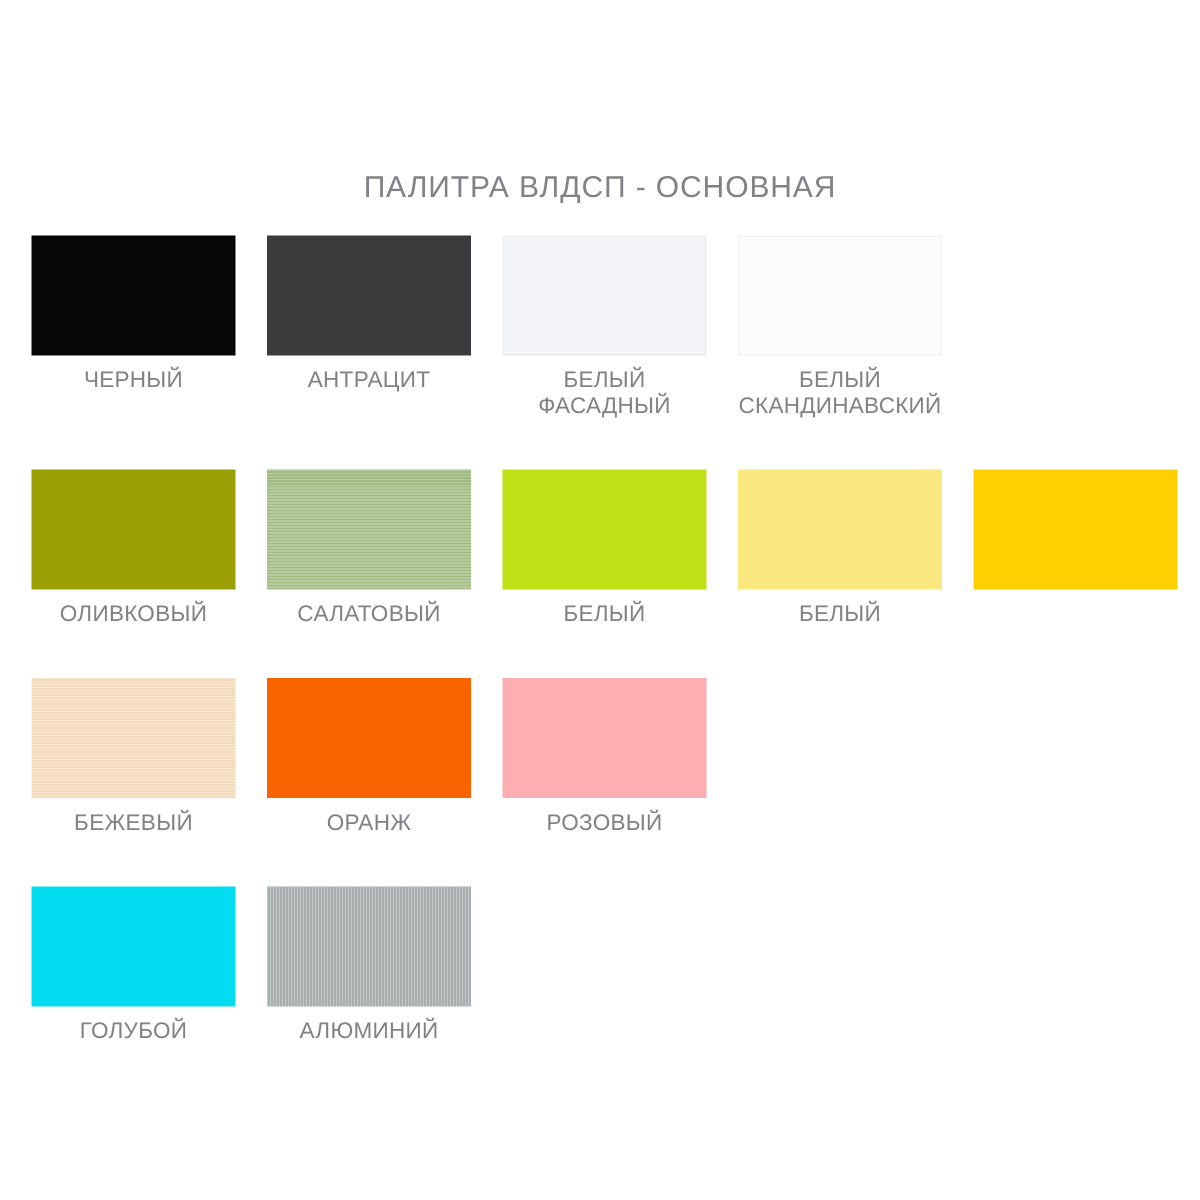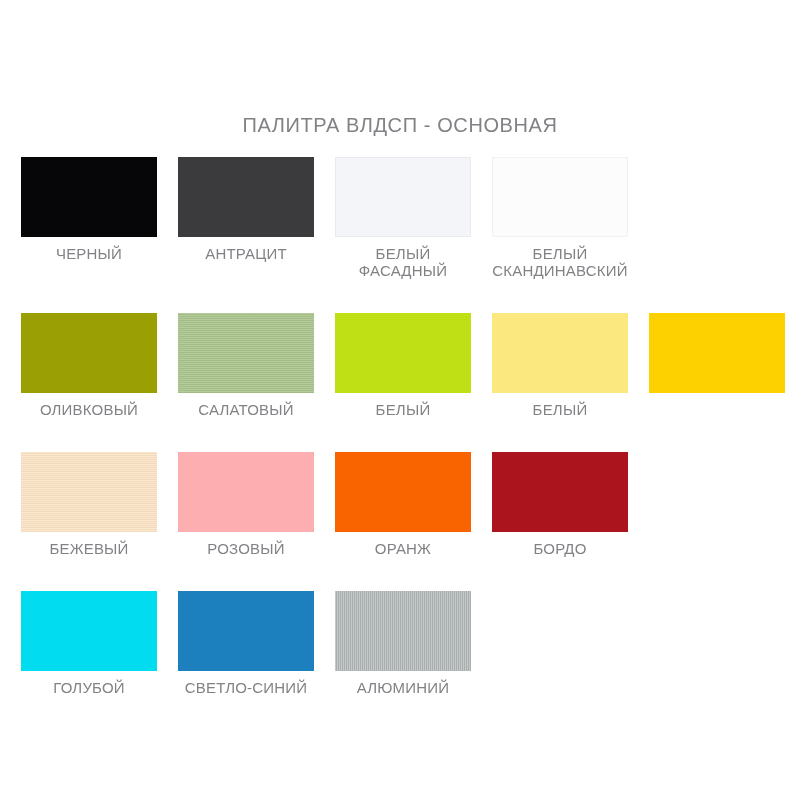--- a/index.html
+++ b/index.html
@@ -148,40 +148,32 @@
         <div class="swatch-cell">
           <div class="swatch-chip" style="background-color: rgb(253, 209, 0);"></div>
         </div>
       </div>
       <div class="swatch-row">
         <div class="swatch-cell">
           <div class="swatch-chip tex-horizontal" style="background-color: rgb(251, 227, 196);"></div>
           <div class="swatch-label">БЕЖЕВЫЙ</div>
         </div>
         <div class="swatch-cell">
-          <div class="swatch-chip" style="background-color: rgb(252, 174, 176);"></div>
-          <div class="swatch-label">РОЗОВЫЙ</div>
-        </div>
-        <div class="swatch-cell">
           <div class="swatch-chip" style="background-color: rgb(249, 100, 0);"></div>
           <div class="swatch-label">ОРАНЖ</div>
         </div>
         <div class="swatch-cell">
-          <div class="swatch-chip" style="background-color: rgb(171, 19, 29);"></div>
-          <div class="swatch-label">БОРДО</div>
+          <div class="swatch-chip" style="background-color: rgb(252, 174, 176);"></div>
+          <div class="swatch-label">РОЗОВЫЙ</div>
         </div>
       </div>
       <div class="swatch-row">
         <div class="swatch-cell">
           <div class="swatch-chip" style="background-color: rgb(2, 220, 240);"></div>
           <div class="swatch-label">ГОЛУБОЙ</div>
-        </div>
-        <div class="swatch-cell">
-          <div class="swatch-chip" style="background-color: rgb(28, 127, 190);"></div>
-          <div class="swatch-label">СВЕТЛО-СИНИЙ</div>
         </div>
         <div class="swatch-cell">
           <div class="swatch-chip tex-vertical" style="background-color: rgb(178, 184, 184);"></div>
           <div class="swatch-label">АЛЮМИНИЙ</div>
         </div>
       </div>
     </div>
 
 </div>
 

